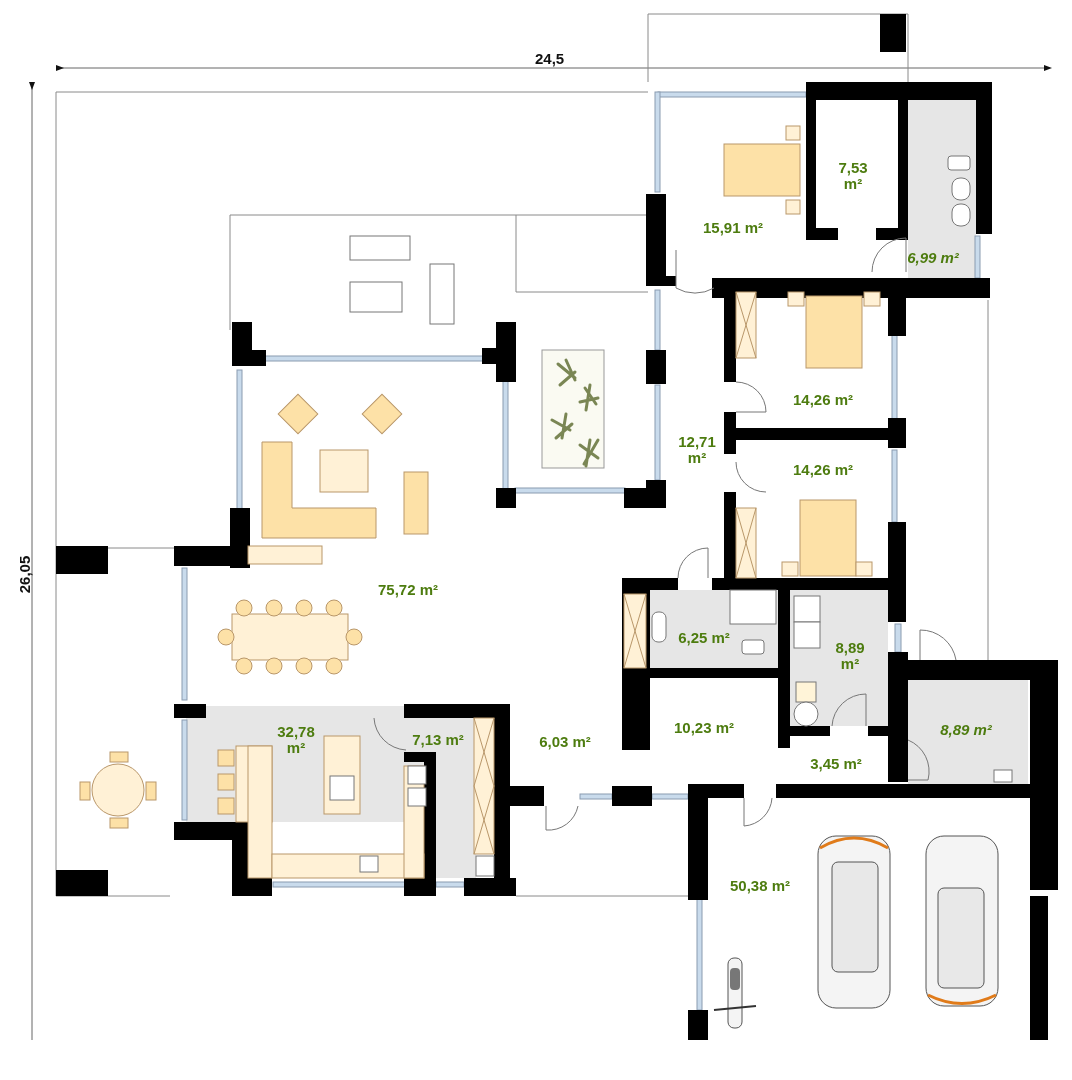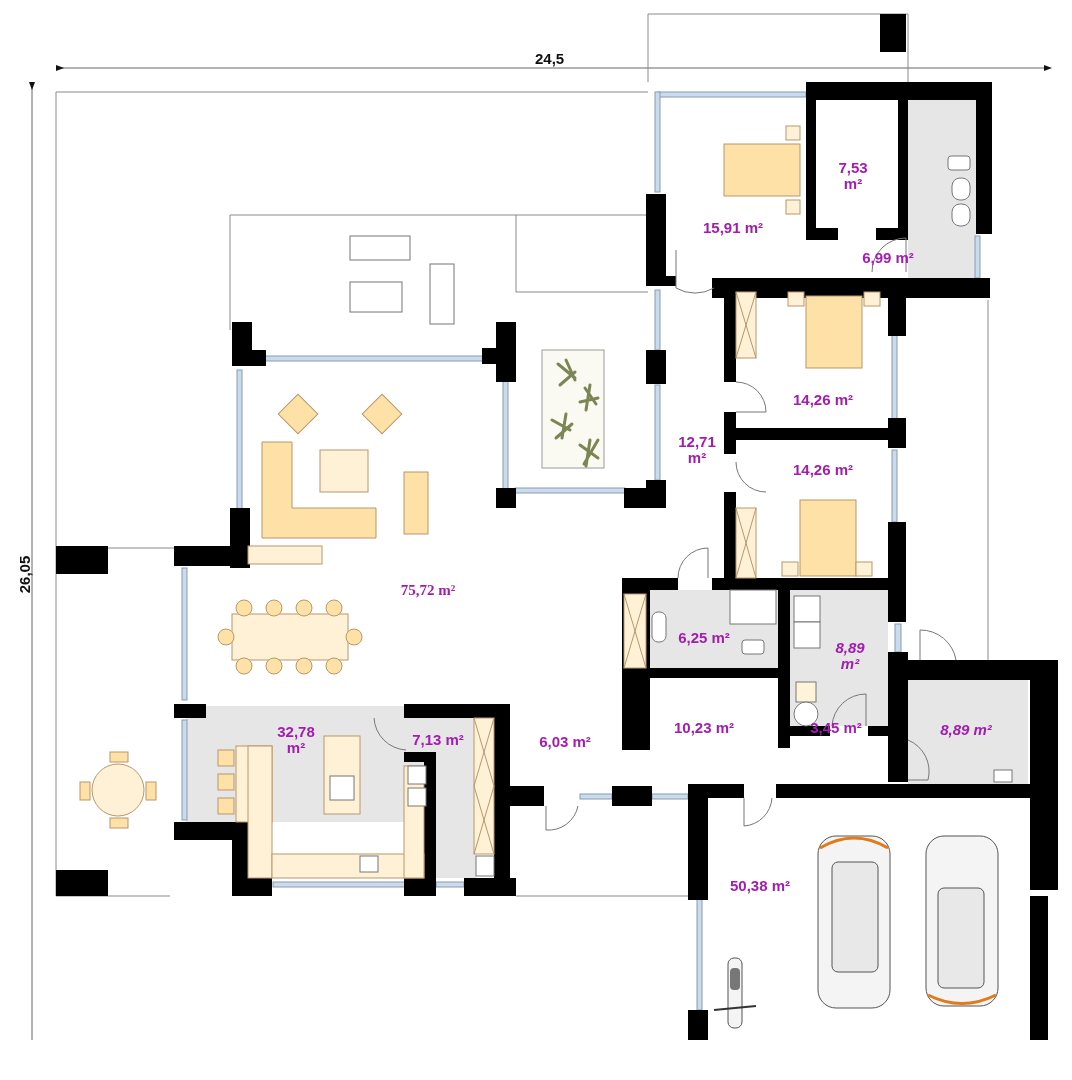--- a/index.html
+++ b/index.html
@@ -1,18 +1,18 @@
 <!DOCTYPE html>
 <html><head>
 <meta charset="utf-8">
 <style>
   html,body{margin:0;padding:0;background:#ffffff;}
   #plan{position:relative;width:1072px;height:1040px;overflow:hidden;background:#fff;font-family:"Liberation Sans","DejaVu Sans",sans-serif;}
   svg.base{position:absolute;left:0;top:0;}
-  .lbl{position:absolute;font-family:"Liberation Sans",sans-serif;font-weight:bold;font-size:15px;color:#a21caf;line-height:16px;text-align:center;white-space:nowrap;transform:translate(-50%,-50%);}
+  .lbl{position:absolute;font-family:"Liberation Sans",sans-serif;font-weight:bold;font-size:15px;color:#4d7c0f;line-height:16px;text-align:center;white-space:nowrap;transform:translate(-50%,-50%);}
   .dim{position:absolute;font-family:"Liberation Sans",sans-serif;font-weight:bold;font-size:15px;color:#111;}
   .dim.v{transform:rotate(-90deg);transform-origin:center;}
 </style>
 </head>
 <body>
 
 <div id="plan">
 <svg class="base" width="1072" height="1080" viewBox="0 0 1072 1080">
   <defs>
     <marker id="arr" markerWidth="8" markerHeight="8" refX="4" refY="4" orient="auto">
@@ -257,36 +257,36 @@
 </svg>
 
 <div class="dim" style="left:535px;top:50px;">24,5</div>
 <div class="dim v" style="left:6px;top:566px;">26,05</div>
 
 <div class="lbl" style="left:733px;top:228px;text-align:center;">15,91 m²</div>
 <div class="lbl" style="left:853px;top:176px;">
   <div>7,53</div>
   <div>m²</div>
 </div>
-<div class="lbl" style="left:888px;top:258px;">6,99 m²</div>
+<div class="lbl" style="left:933px;top:258px;font-style:italic;">6,99 m²</div>
 <div class="lbl" style="left:823px;top:400px;">14,26 m²</div>
 <div class="lbl" style="left:697px;top:418px;margin-top:32px;">
   <div>12,71</div>
   <div>m²</div>
 </div>
 <div class="lbl" style="left:823px;top:470px;">14,26 m²</div>
-<div class="lbl" style="left:428px;top:590px;font-family:Liberation Serif, serif;">75,72 m²</div>
+<div class="lbl" style="left:408px;top:590px;">75,72 m²</div>
 <div class="lbl" style="left:704px;top:638px;">6,25 m²</div>
-<div class="lbl" style="left:850px;top:656px;font-style:italic;">
+<div class="lbl" style="left:850px;top:656px;">
   <div>8,89</div>
   <div>m²</div>
 </div>
 <div class="lbl" style="left:296px;top:740px;">
   <div>32,78</div>
   <div>m²</div>
 </div>
 <div class="lbl" style="left:438px;top:740px;">7,13 m²</div>
 <div class="lbl" style="left:565px;top:742px;">6,03 m²</div>
 <div class="lbl" style="left:704px;top:728px;">10,23 m²</div>
 <div class="lbl" style="left:966px;top:730px;font-style:italic;">8,89 m²</div>
-<div class="lbl" style="left:836px;top:728px;">3,45 m²</div>
+<div class="lbl" style="left:836px;top:764px;">3,45 m²</div>
 <div class="lbl" style="left:760px;top:886px;text-align:right;">50,38 m²</div>
 </div>
 
 </body></html>

